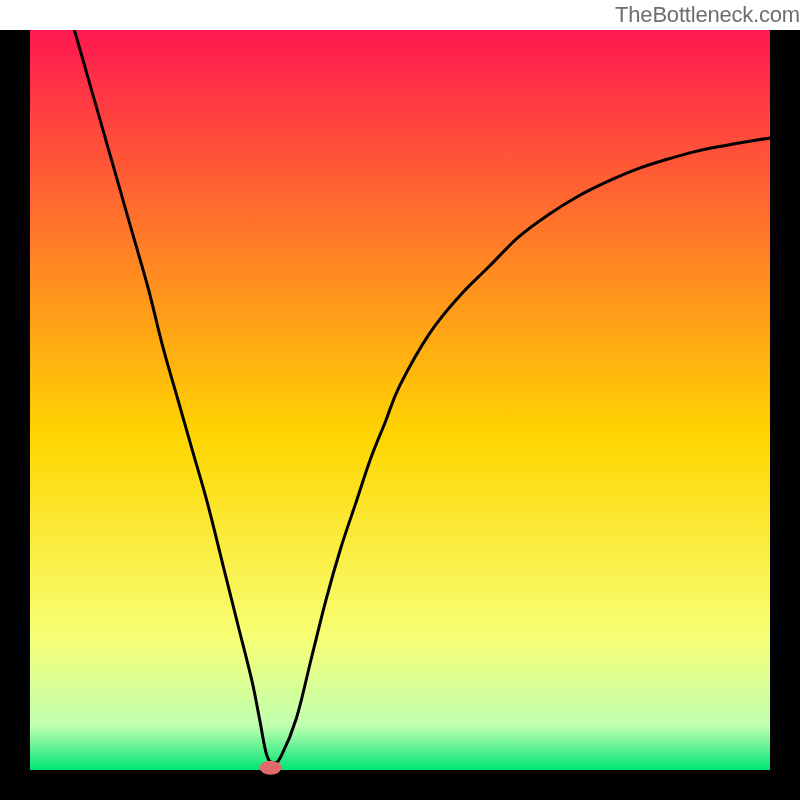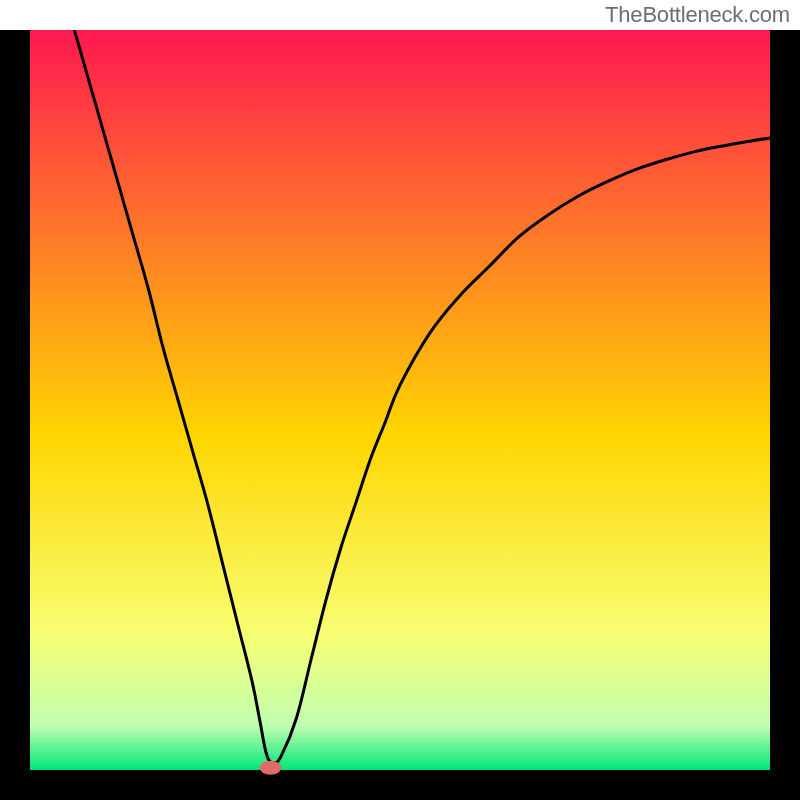--- a/index.html
+++ b/index.html
@@ -10,21 +10,20 @@
     height: 800px;
     position: relative;
     font-family: Arial, Helvetica, sans-serif;
   }
   .top-bar {
     width: 800px;
     height: 30px;
     display: flex;
     justify-content: flex-end;
     align-items: center;
-    padding-right: 10px;
     box-sizing: border-box;
     color: #6b6f72;
     font-size: 22px;
     letter-spacing: -0.2px;
   }
   .chart {
     position: absolute;
     left: 0;
     top: 30px;
     width: 800px;

